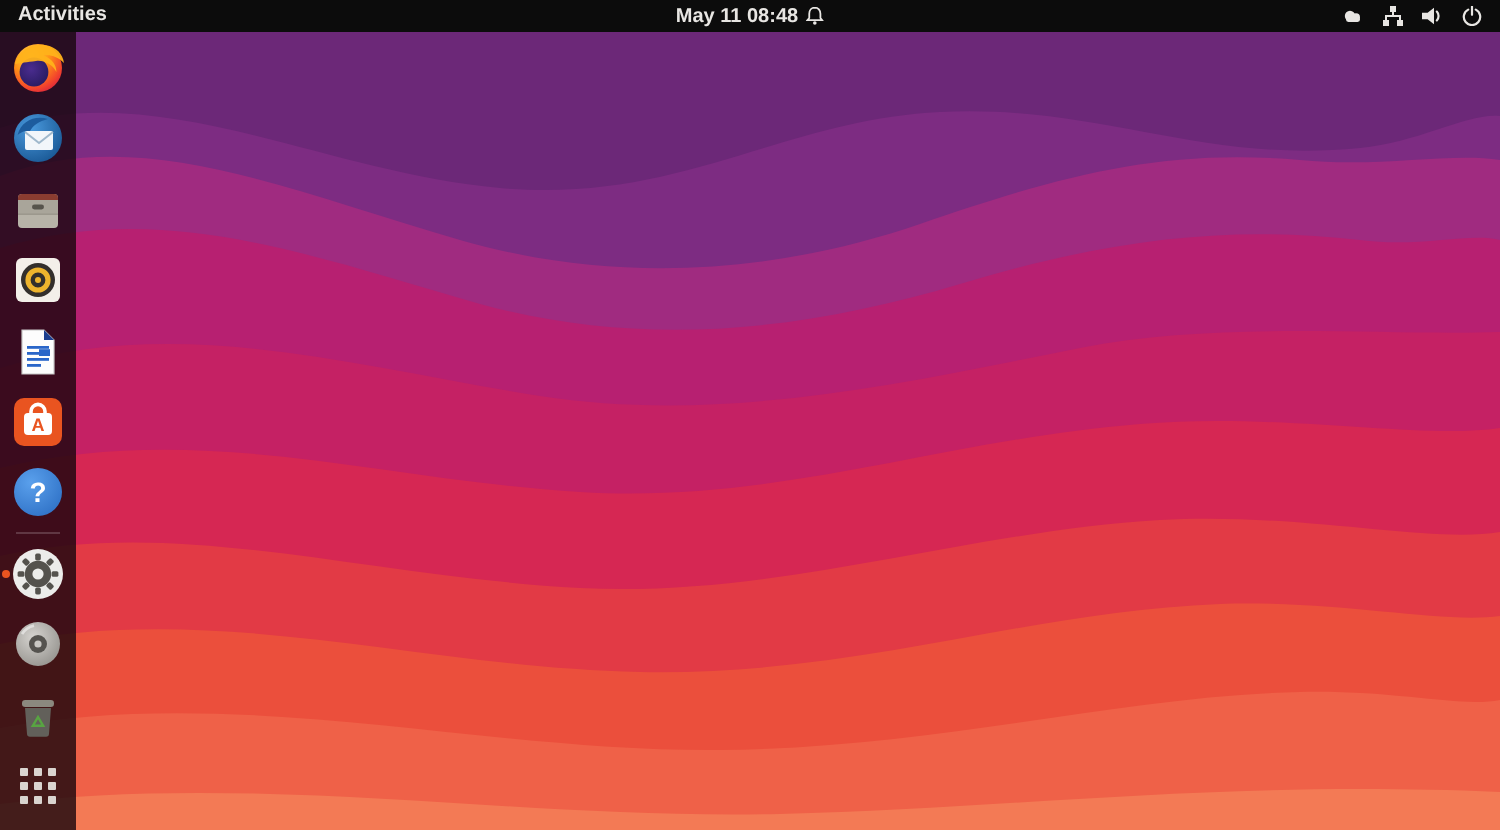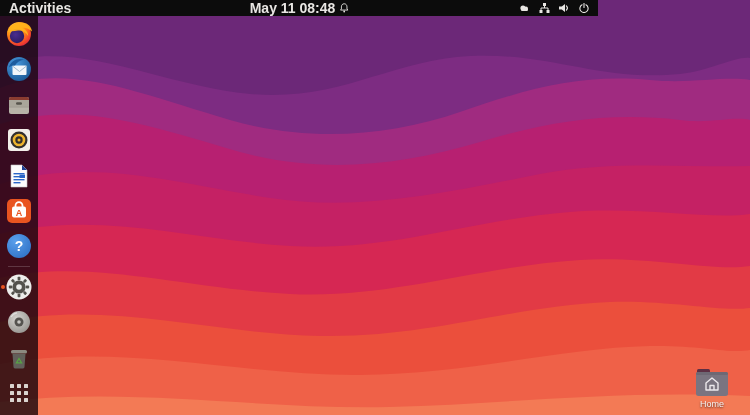--- a/index.html
+++ b/index.html
@@ -3,23 +3,23 @@
 <meta charset="utf-8">
 <style>
   html,body{margin:0;padding:0;background:#000;}
   body{width:750px;height:415px;overflow:hidden;font-family:"Liberation Sans",sans-serif;}
   .screen{position:relative;width:750px;height:415px;overflow:hidden;background:#6c2878;}
 
   
   .wallpaper{position:absolute;left:0;top:16px;width:750px;height:399px;}
 
   
-  .topbar{position:absolute;left:0;top:0;width:598px;height:16px;background:#0c0c0c;z-index:10;
+  .topbar{position:absolute;left:0;top:0;width:750px;height:16px;background:#0c0c0c;z-index:10;
           display:flex;align-items:center;justify-content:space-between;color:#e8e6e3;
-          font-size:14px;font-weight:bold;}
+          font-size:10px;font-weight:bold;}
   .activities{padding:0 9px;height:16px;line-height:16px;cursor:pointer;}
   .clock{position:absolute;left:50%;top:0;transform:translateX(-50%);height:16px;
          display:flex;align-items:center;gap:4px;cursor:pointer;}
   .tray{display:flex;align-items:center;gap:9px;padding-right:9px;height:16px;cursor:pointer;}
   .tray svg,.clock svg{display:block;}
 
   
   .dock{position:absolute;left:0;top:16px;bottom:0;width:38px;background:rgba(24,6,13,0.8);
         display:flex;flex-direction:column;align-items:center;z-index:5;}
   .dock-item{position:relative;width:38px;height:36px;display:flex;align-items:center;justify-content:center;cursor:pointer;}
@@ -229,23 +229,14 @@
         <div></div>
           <div></div>
           <div></div>
         <div></div>
           <div></div>
           <div></div>
       </div>
     </div>
   </div>
 
-  <div class="desktop-icon">
-    <svg width="34" height="28" viewBox="0 0 34 28">
-      <rect x="2" y="0" width="13" height="7" rx="1.5" fill="#5d2f44"></rect>
-      <rect x="1" y="3" width="32" height="24" rx="2.5" fill="#7a7480"></rect>
-      <rect x="1" y="3" width="32" height="3" rx="1.5" fill="#6e6874"></rect>
-      <path d="M17,9 L23,14 L23,21 L11,21 L11,14 Z M15,21 L15,16.5 L19,16.5 L19,21" fill="none" stroke="#ece8ec" stroke-width="1.4" stroke-linejoin="round"></path>
-    </svg>
-    <span class="label">Home</span>
-  </div>
 
 </div>
 
 </body></html>

